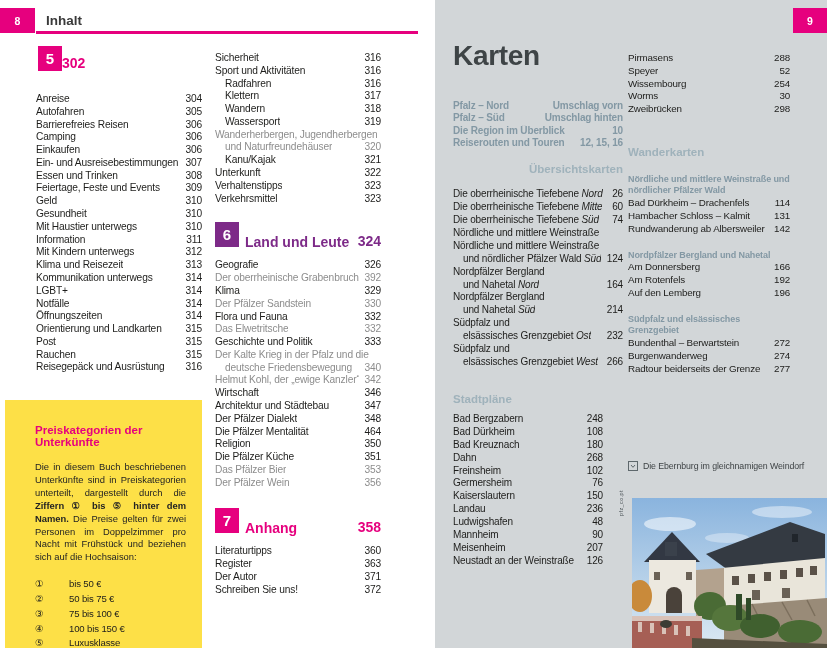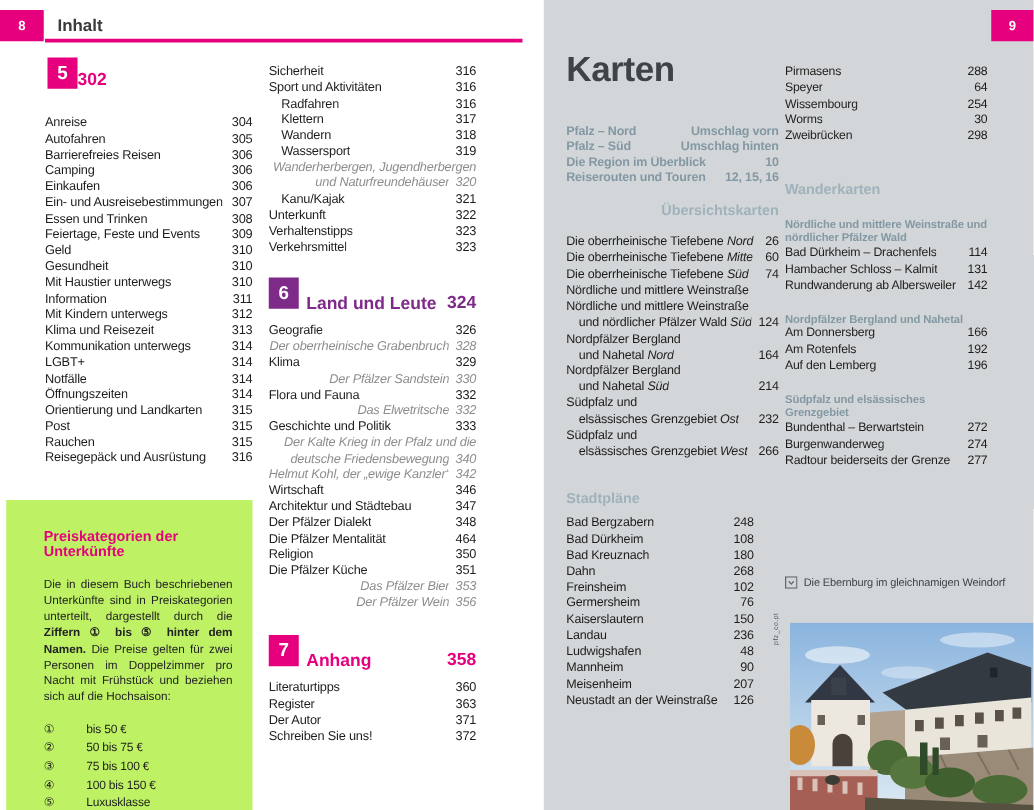--- a/index.html
+++ b/index.html
@@ -5,21 +5,21 @@
   html,body{margin:0;padding:0;background:#ffffff;}
   .spread{position:relative;width:827px;height:648px;overflow:hidden;background:#fff;
           font-family:"Liberation Sans", sans-serif;color:#1d1d1b;}
 
   
   .row{display:flex;justify-content:space-between;align-items:baseline;
        font-size:10.2px;line-height:12.78px;letter-spacing:-0.15px;white-space:nowrap;}
   .row .lab{overflow:hidden;}
   .row .num{text-align:right;padding-left:5px;}
   .row.ind .lab{padding-left:10px;}
-  .row.exc{color:#8d8d8d;font-style:italic;justify-content:flex-end;}
+  .row.exc{color:#8d8d8d;}
   .lab em{font-style:italic;}
 
   
   .page-left{position:absolute;left:0;top:0;width:435px;height:648px;background:#fff;}
   .tab{position:absolute;top:8px;width:35px;height:25px;display:flex;align-items:center;justify-content:center;
        color:#fff;font-weight:bold;font-size:10.5px;}
   .tab-left{left:0;}
   .tab-right{right:0;width:34px;}
   .hdr-title{position:absolute;left:46px;top:13px;font-size:13.5px;font-weight:bold;color:#3a3a3a;}
   .hdr-rule{position:absolute;left:36px;top:31px;width:382px;height:2.5px;}
@@ -181,21 +181,21 @@
         <div class="row">
           <span class="lab">Rauchen</span>
           <span class="num">315</span>
         </div>
         <div class="row">
           <span class="lab">Reisegepäck und Ausrüstung</span>
           <span class="num">316</span>
         </div>
       </div>
 
-    <div class="pricebox" style="background:#bef264;">
+    <div class="pricebox" style="background:#fde047;">
       <div class="pb-title" style="color:#e6007e;">Preiskategorien der Unterkünfte</div>
       <p class="pb-body"><span>Die in diesem Buch beschriebenen Unterkünfte sind in Preiskategorien unterteilt, dargestellt durch die </span><span class="b">Ziffern ① bis ⑤ hinter dem Namen.</span><span> Die Preise gelten für zwei Personen im Doppelzimmer pro Nacht mit Frühstück und beziehen sich auf die Hochsaison:</span></p>
       <div class="pb-list">
           <div class="row">
             <span class="sym">①</span>
             <span class="lab">bis 50 €</span>
           </div>
           <div class="row">
             <span class="sym">②</span>
             <span class="lab">50 bis 75 €</span>
@@ -272,21 +272,21 @@
         <div class="secpage" style="color:#7d2a88;">324</div>
       </div>
 
       <div class="sublist">
           <div class="row">
             <span class="lab">Geografie</span>
             <span class="num">326</span>
           </div>
           <div class="row exc">
             <span class="lab">Der oberrheinische Grabenbruch</span>
-            <span class="num">328</span>
+            <span class="num">392</span>
           </div>
           <div class="row">
             <span class="lab">Klima</span>
             <span class="num">329</span>
           </div>
           <div class="row exc">
             <span class="lab">Der Pfälzer Sandstein</span>
             <span class="num">330</span>
           </div>
           <div class="row">
@@ -508,21 +508,21 @@
     </div>
 
     <div class="colD">
       <div class="dlist cities">
           <div class="row">
             <span class="lab">Pirmasens</span>
             <span class="num">288</span>
           </div>
           <div class="row">
             <span class="lab">Speyer</span>
-            <span class="num">64</span>
+            <span class="num">52</span>
           </div>
           <div class="row">
             <span class="lab">Wissembourg</span>
             <span class="num">254</span>
           </div>
           <div class="row">
             <span class="lab">Worms</span>
             <span class="num">30</span>
           </div>
           <div class="row">

